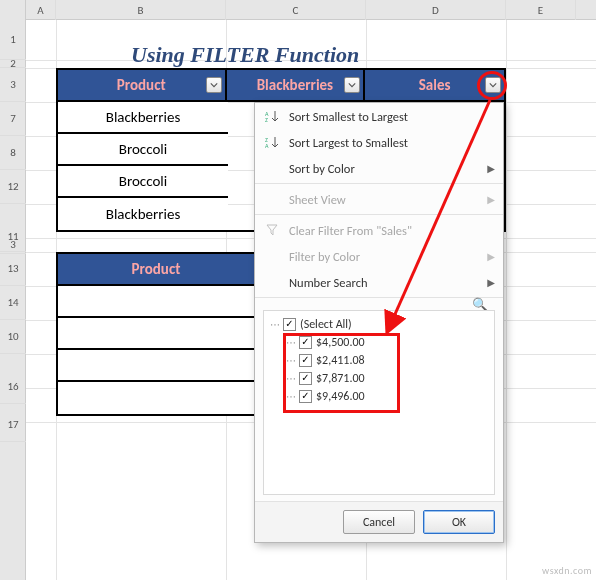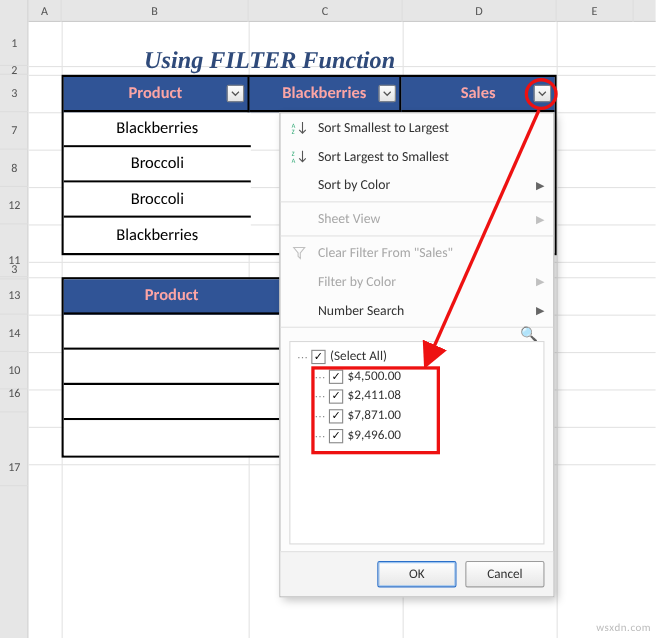--- a/index.html
+++ b/index.html
@@ -187,21 +187,21 @@
   <div class="rowhdr" style="top:60px;height:8px;">2</div>
   <div class="rowhdr" style="top:68px;height:34px;">3</div>
   <div class="rowhdr" style="top:102px;height:34px;">7</div>
   <div class="rowhdr" style="top:136px;height:34px;">8</div>
   <div class="rowhdr" style="top:170px;height:34px;">12</div>
   <div class="rowhdr" style="top:220px;height:34px;">11</div>
   <div class="rowhdr" style="top:238px;height:14px;">3</div>
   <div class="rowhdr" style="top:252px;height:34px;">13</div>
   <div class="rowhdr" style="top:286px;height:34px;">14</div>
   <div class="rowhdr" style="top:320px;height:34px;">10</div>
-  <div class="rowhdr" style="top:341px;height:34px;">16</div>
+  <div class="rowhdr" style="top:370px;height:34px;">16</div>
   <div class="rowhdr" style="top:408px;height:34px;">17</div>
 </div>
 
 <div class="col-headers">
   <div class="colhdr" style="width:30px;">A</div>
   <div class="colhdr" style="width:170px;">B</div>
   <div class="colhdr" style="width:140px;">C</div>
   <div class="colhdr" style="width:140px;">D</div>
   <div class="colhdr" style="width:70px;">E</div>
 </div>
@@ -365,22 +365,22 @@
       <span class="cb checked"></span>
       <span>$7,871.00</span>
     </div>
     <div class="tree-row">
       <span class="dots">⋯</span>
       <span class="cb checked"></span>
       <span>$9,496.00</span>
     </div>
   </div>
   <div class="footer">
+    <div class="btn">Cancel</div>
     <div class="btn primary">OK</div>
-    <div class="btn">Cancel</div>
   </div>
 </div>
 
 <div class="annot-circle" style="left:477px; top:71px; width:30px; height:29px;"></div>
 <div class="annot-box" style="left:283px; top:333px; width:117px; height:80px;"></div>
 <svg class="arrow-svg" style="left:0;top:0;" width="596" height="580">
   <defs>
       <marker id="ah" markerWidth="8" markerHeight="8" refX="6" refY="4" orient="auto">
         <path d="M0 0 L8 4 L0 8 Z" fill="#e11"></path>
       </marker>

